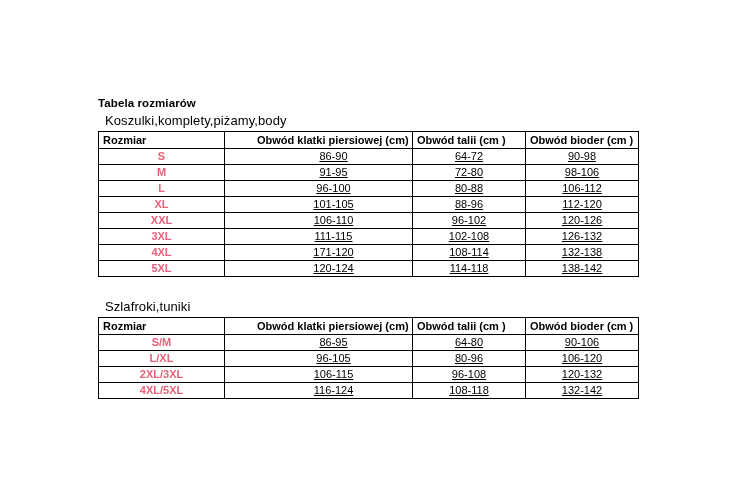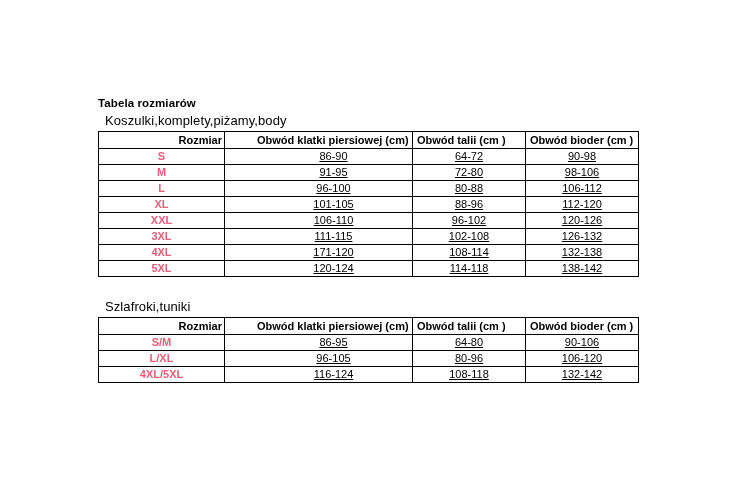--- a/index.html
+++ b/index.html
@@ -52,21 +52,20 @@
     line-height: 13px;
     height: 16px;
     padding: 0 2px;
     font-weight: normal;
     vertical-align: middle;
     box-sizing: border-box;
   }
   table.size-table th.col-size,
   table.size-table td.col-size {
     width: 126px;
-    text-align: right;
   }
   table.size-table th.col-chest,
   table.size-table td.col-chest {
     width: 188px;
     padding-left: 32px;
   }
   table.size-table th.col-waist,
   table.size-table td.col-waist {
     width: 113px;
   }
@@ -183,20 +182,26 @@
           <td class="col-waist measure">64-80</td>
           <td class="col-hips measure">90-106</td>
         </tr>
         <tr>
           <td class="col-size">L/XL</td>
           <td class="col-chest measure">96-105</td>
           <td class="col-waist measure">80-96</td>
           <td class="col-hips measure">106-120</td>
         </tr>
         <tr>
+          <td class="col-size">2XL/3XL</td>
+          <td class="col-chest measure">106-115</td>
+          <td class="col-waist measure">96-108</td>
+          <td class="col-hips measure">120-132</td>
+        </tr>
+        <tr>
           <td class="col-size">4XL/5XL</td>
           <td class="col-chest measure">116-124</td>
           <td class="col-waist measure">108-118</td>
           <td class="col-hips measure">132-142</td>
         </tr>
       </tbody>
     </table>
 
   </div>
 </div>

